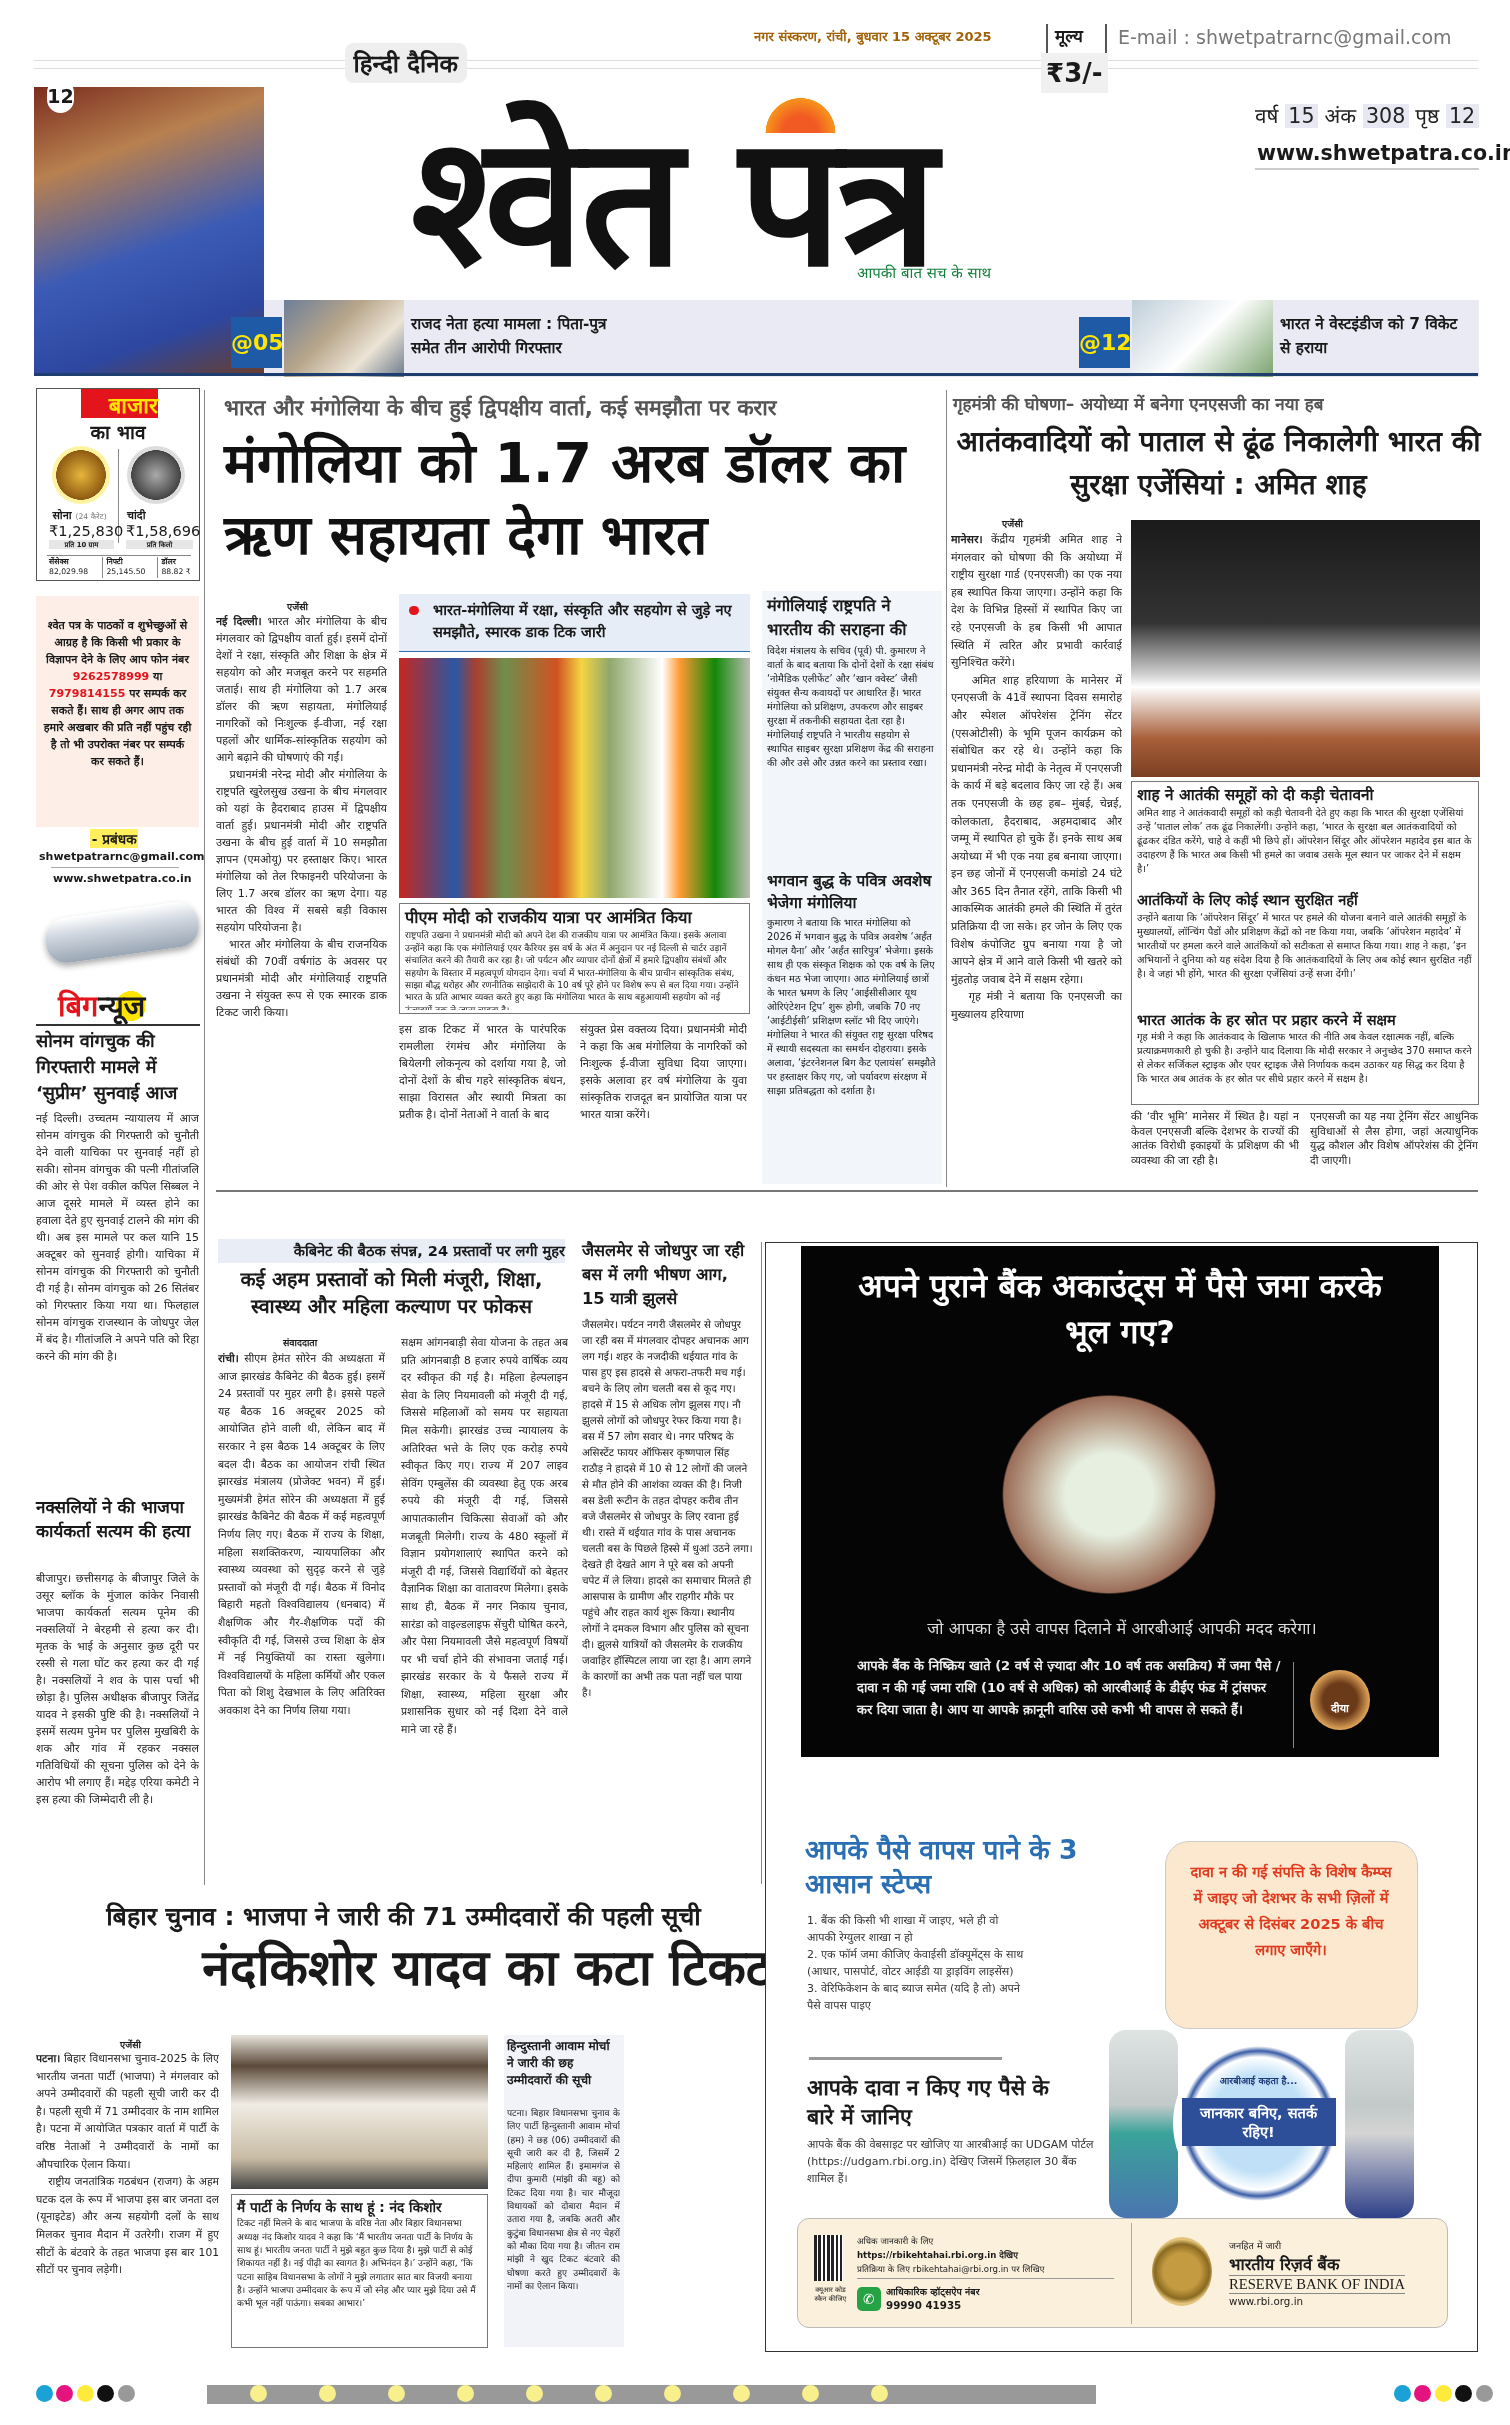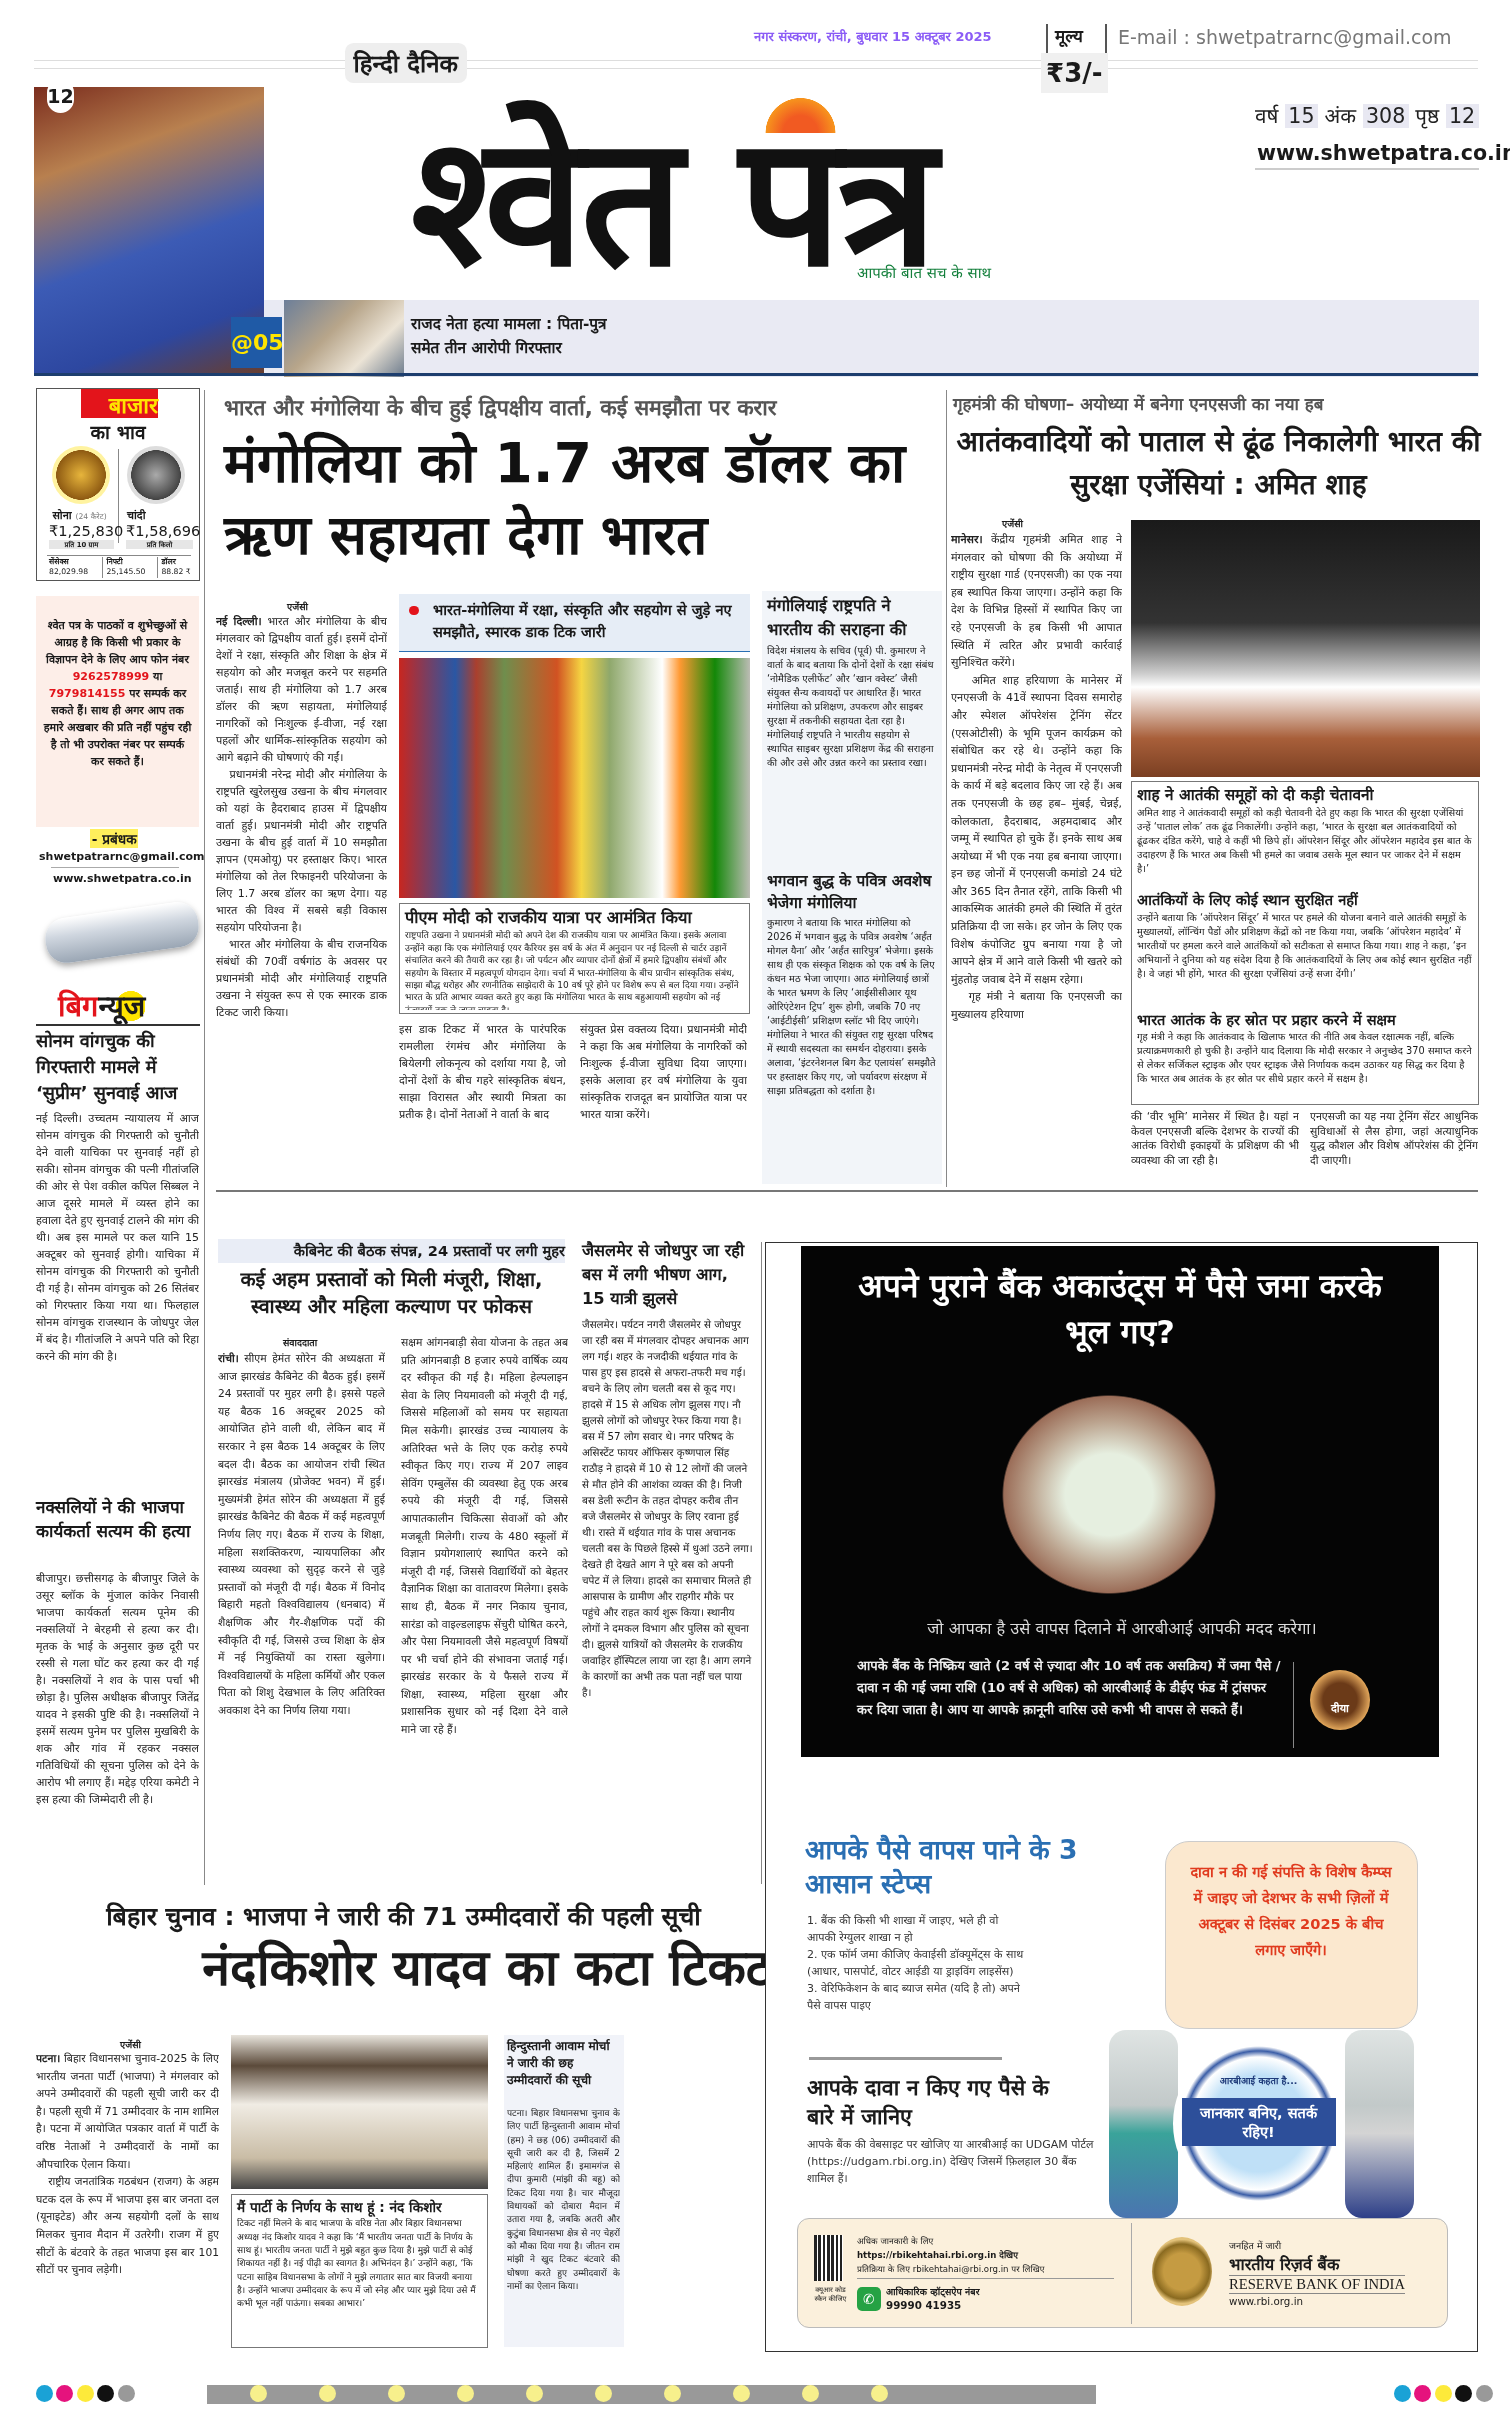--- a/index.html
+++ b/index.html
@@ -9,21 +9,21 @@
 .box{border:1.3px solid #777}
 .photo{background:linear-gradient(135deg,#6d7f99,#b7a58a 40%,#ece4d6 70%,#6b7a8c)}
 .cmyk span{display:inline-block;width:17px;height:17px;border-radius:50%;margin-right:3.4px}
 .bar{background:#999}
 .bar i{display:inline-block;width:17px;height:17px;border-radius:50%;background:#f7f08c;margin:0 26px}
 </style>
 </head>
 <body>
 
 <div class="abs" style="left:0;top:0;width:1511px;height:377px">
-  <div class="abs" style="left:754px;top:27px;font-size:13px;font-weight:bold;color:#8b5cf6">नगर संस्करण, रांची, बुधवार 15 अक्टूबर 2025</div>
+  <div class="abs" style="left:754px;top:27px;font-size:13px;font-weight:bold;color:#a16207">नगर संस्करण, रांची, बुधवार 15 अक्टूबर 2025</div>
   <div class="abs" style="left:1046px;top:24px;width:1.7px;height:31px;background:#555"></div>
   <div class="abs" style="left:1055px;top:24px;font-size:17px;font-weight:bold">मूल्य</div>
   <div class="abs" style="left:1105px;top:24px;width:1.7px;height:31px;background:#555"></div>
   <div class="abs" style="left:1118px;top:26px;font-size:19px;color:#777">E-mail : shwetpatrarnc@gmail.com</div>
   <div class="abs" style="left:34px;top:60px;width:1444px;height:8.6px;border-top:1.7px solid #ddd;border-bottom:1.7px solid #ddd"></div>
   <div class="abs" style="left:345px;top:43px;padding:3.4px 8.6px;background:#eee;border-radius:8.6px;font-size:24px;font-weight:bold">हिन्दी दैनिक</div>
   <div class="abs" style="left:1041px;top:53px;font-size:26px;font-weight:bold;background:#f0f0f0;padding:5.1px">₹3/-</div>
 
   <div class="abs" style="left:34px;top:87px;width:230px;height:289px;background:linear-gradient(160deg,#7b2d1e 0%,#b8804f 25%,#3c5bb5 55%,#2d47a0 80%,#6a3d2a 100%)"></div>
   <div class="abs" style="left:47px;top:79px;width:27px;height:34px;background:#fff;border-radius:13.7px;text-align:center;font-weight:bold;font-size:19px;line-height:34px">12</div>
@@ -41,20 +41,25 @@
     <span style="background:#e8e8f2;padding:0 3.4px">12</span>
   </div>
   <div class="abs" style="left:1257px;top:141px;font-size:20.6px;font-weight:bold">www.shwetpatra.co.in</div>
   <div class="abs" style="left:1255px;top:168px;width:224px;height:1.7px;background:#ccc"></div>
 
   <div class="abs" style="left:264px;top:300px;width:1215px;height:77px;background:#e9eaf3"></div>
   <div class="abs" style="left:231px;top:300px;width:411px;height:77px">
     <div class="abs" style="left:0;top:17px;width:51px;height:51px;background:#1f5aa6;color:#ffe500;font-weight:bold;font-size:22px;text-align:center;line-height:51px">@05</div>
     <div class="abs photo" style="left:53px;top:0;width:120px;height:77px"></div>
     <div class="abs" style="left:180px;top:12px;width:223px;font-size:15.4px;font-weight:bold;line-height:24px">राजद नेता हत्या मामला : पिता-पुत्र समेत तीन आरोपी गिरफ्तार</div>
+  </div>
+  <div class="abs" style="left:1079px;top:300px;width:399px;height:77px">
+    <div class="abs" style="left:0;top:17px;width:51px;height:51px;background:#1f5aa6;color:#ffe500;font-weight:bold;font-size:22px;text-align:center;line-height:51px">@12</div>
+    <div class="abs photo" style="left:53px;top:0;width:141px;height:77px;background:linear-gradient(135deg,#bfcfd9,#fff,#7aa36e)"></div>
+    <div class="abs" style="left:201px;top:12px;width:188px;font-size:15.4px;font-weight:bold;line-height:24px">भारत ने वेस्टइंडीज को 7 विकेट से हराया</div>
   </div>
   <div class="abs" style="left:34px;top:373px;width:1444px;height:3.4px;background:#1d3e6e"></div>
 </div>
 
 <div class="abs box" style="left:36px;top:388px;width:164px;height:193px;border:1.3px solid #555">
   <div class="abs" style="left:44px;top:0;width:77px;height:29px;background:#e3141b;color:#ffe500;text-align:right;font-weight:bold;font-size:22px">बाजार</div>
   <div class="abs" style="left:0;top:30px;width:100%;text-align:center;font-weight:bold;font-size:19px">का भाव</div>
   <div class="abs" style="left:14.6px;top:57px;width:58px;height:58px;border-radius:50%;background:radial-gradient(circle,#e7b53c,#8e5a12 60%,#fff3a0 61%)"></div>
   <div class="abs" style="left:90px;top:57px;width:58px;height:58px;border-radius:50%;background:radial-gradient(circle,#aaa,#444 60%,#ddd 61%)"></div>
   <div class="abs" style="left:81px;top:60px;width:0.9px;height:94px;background:#888"></div>

